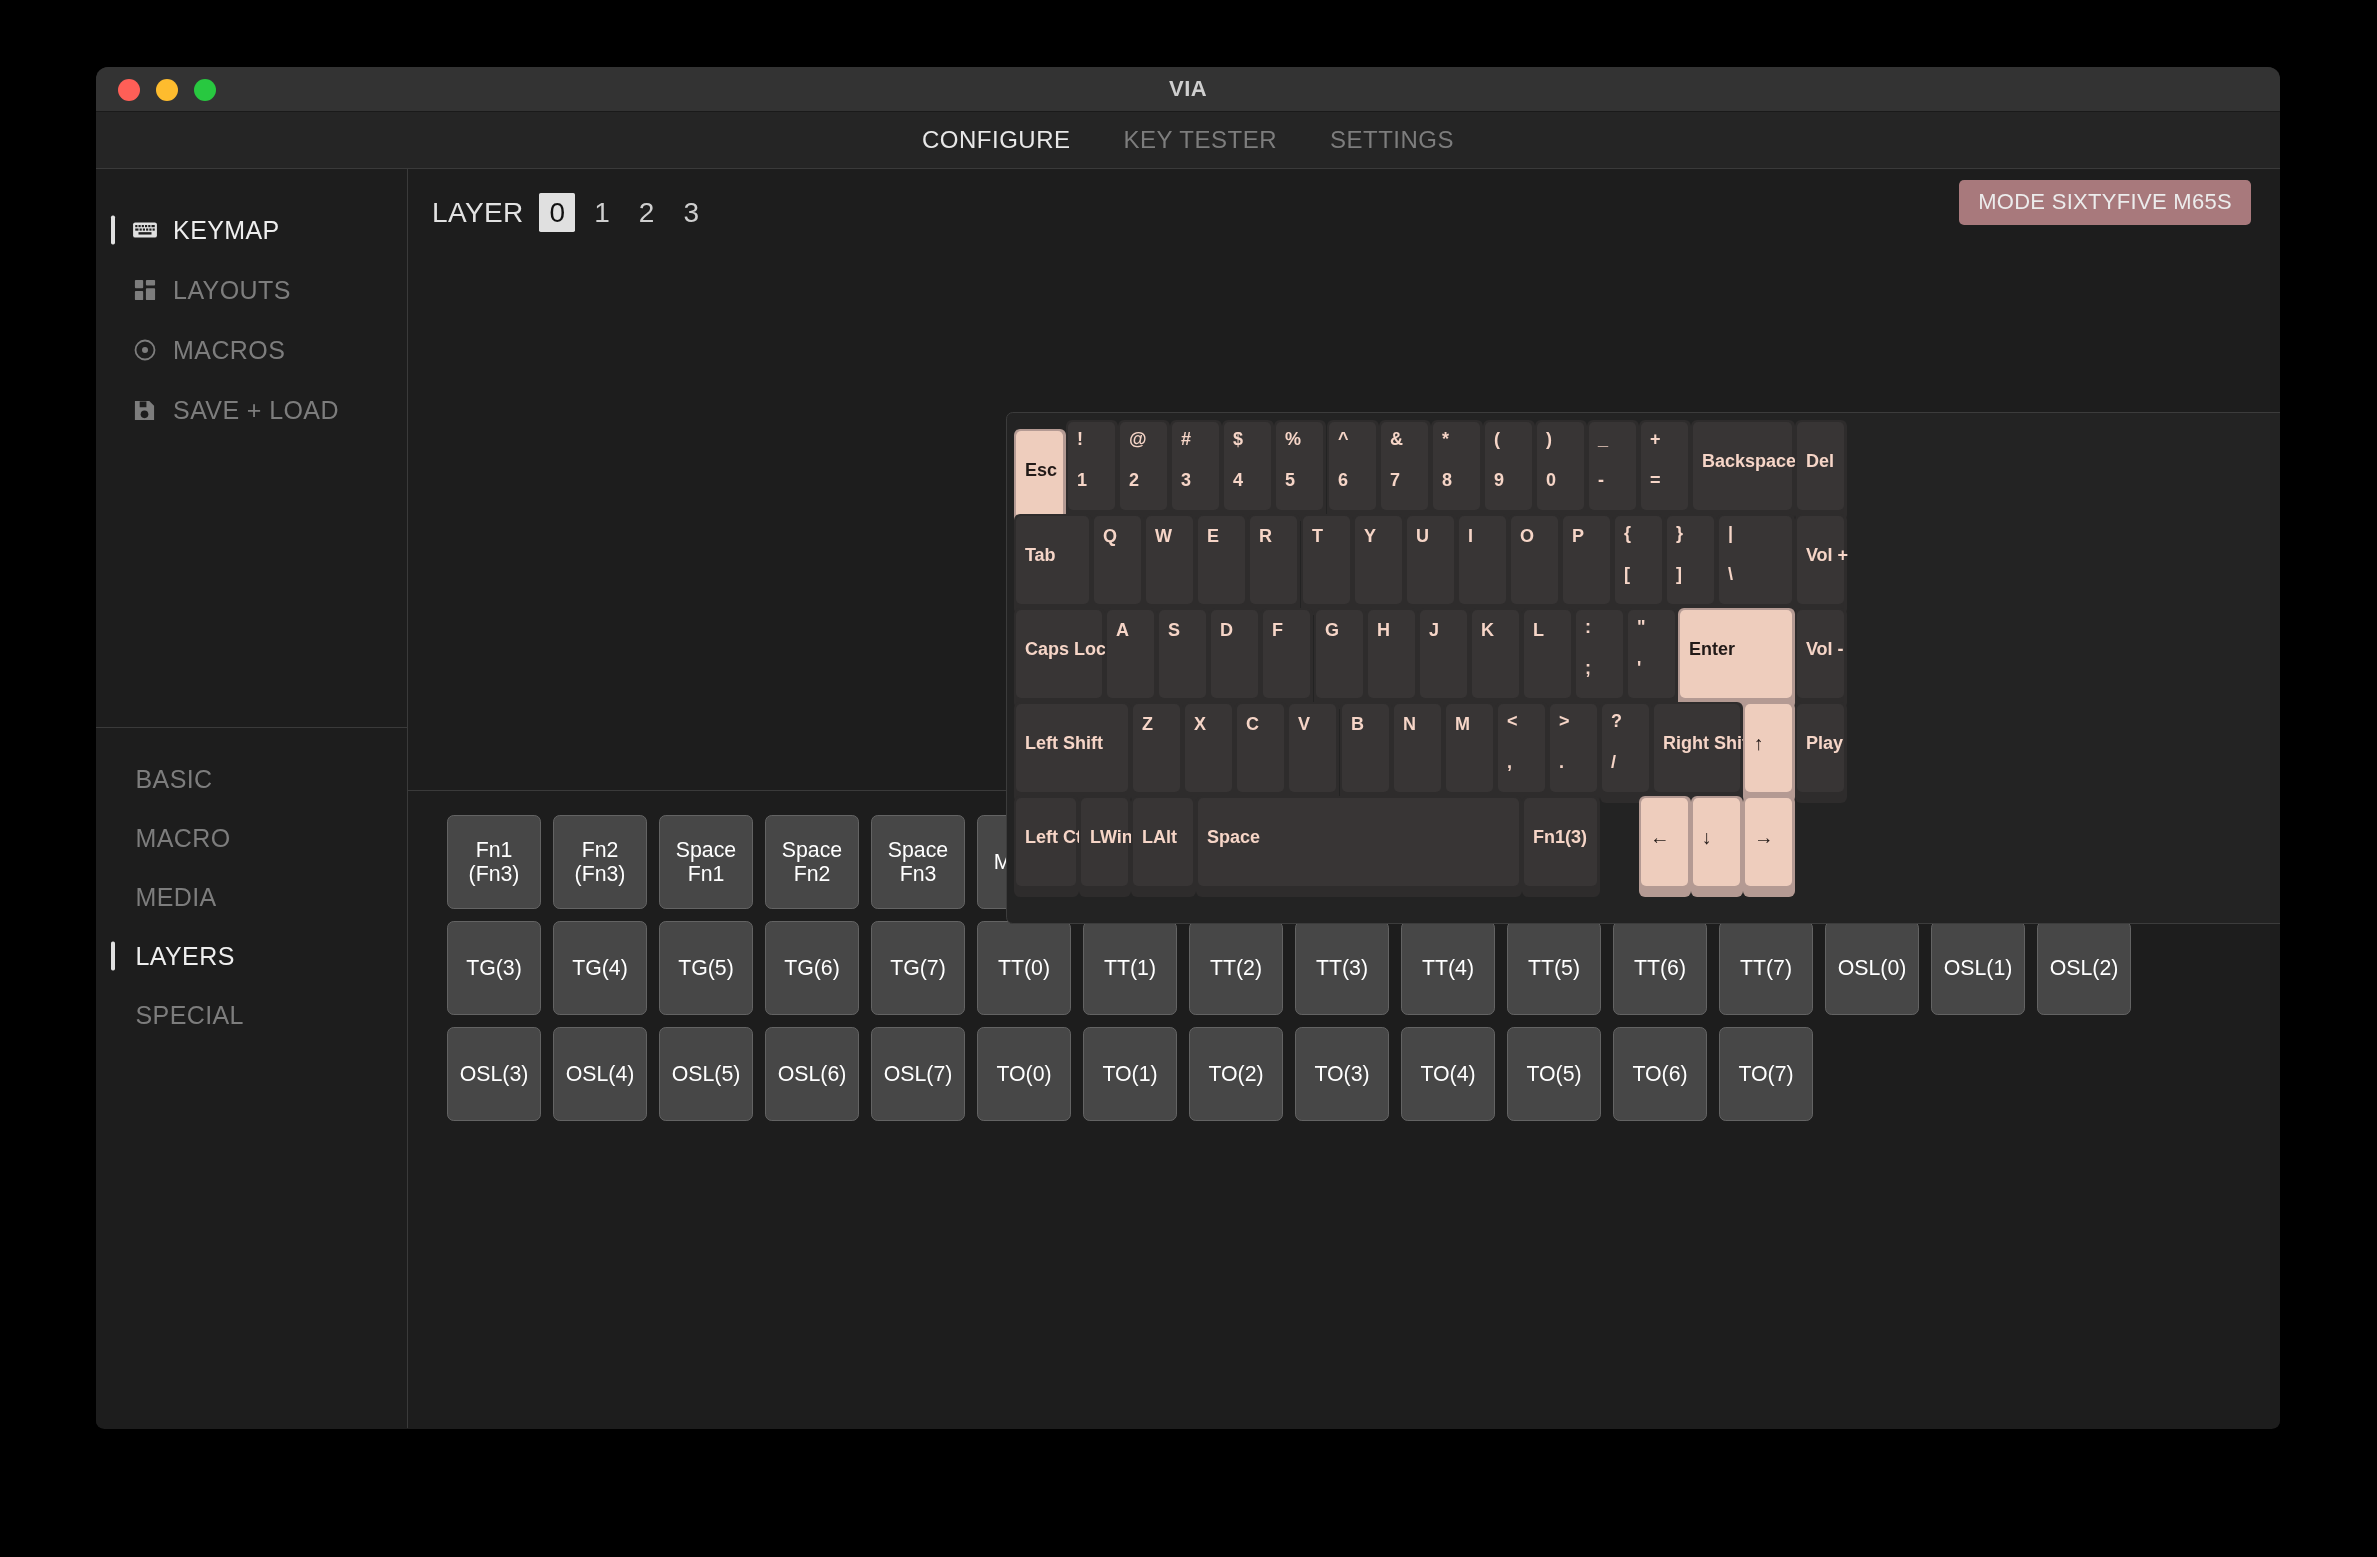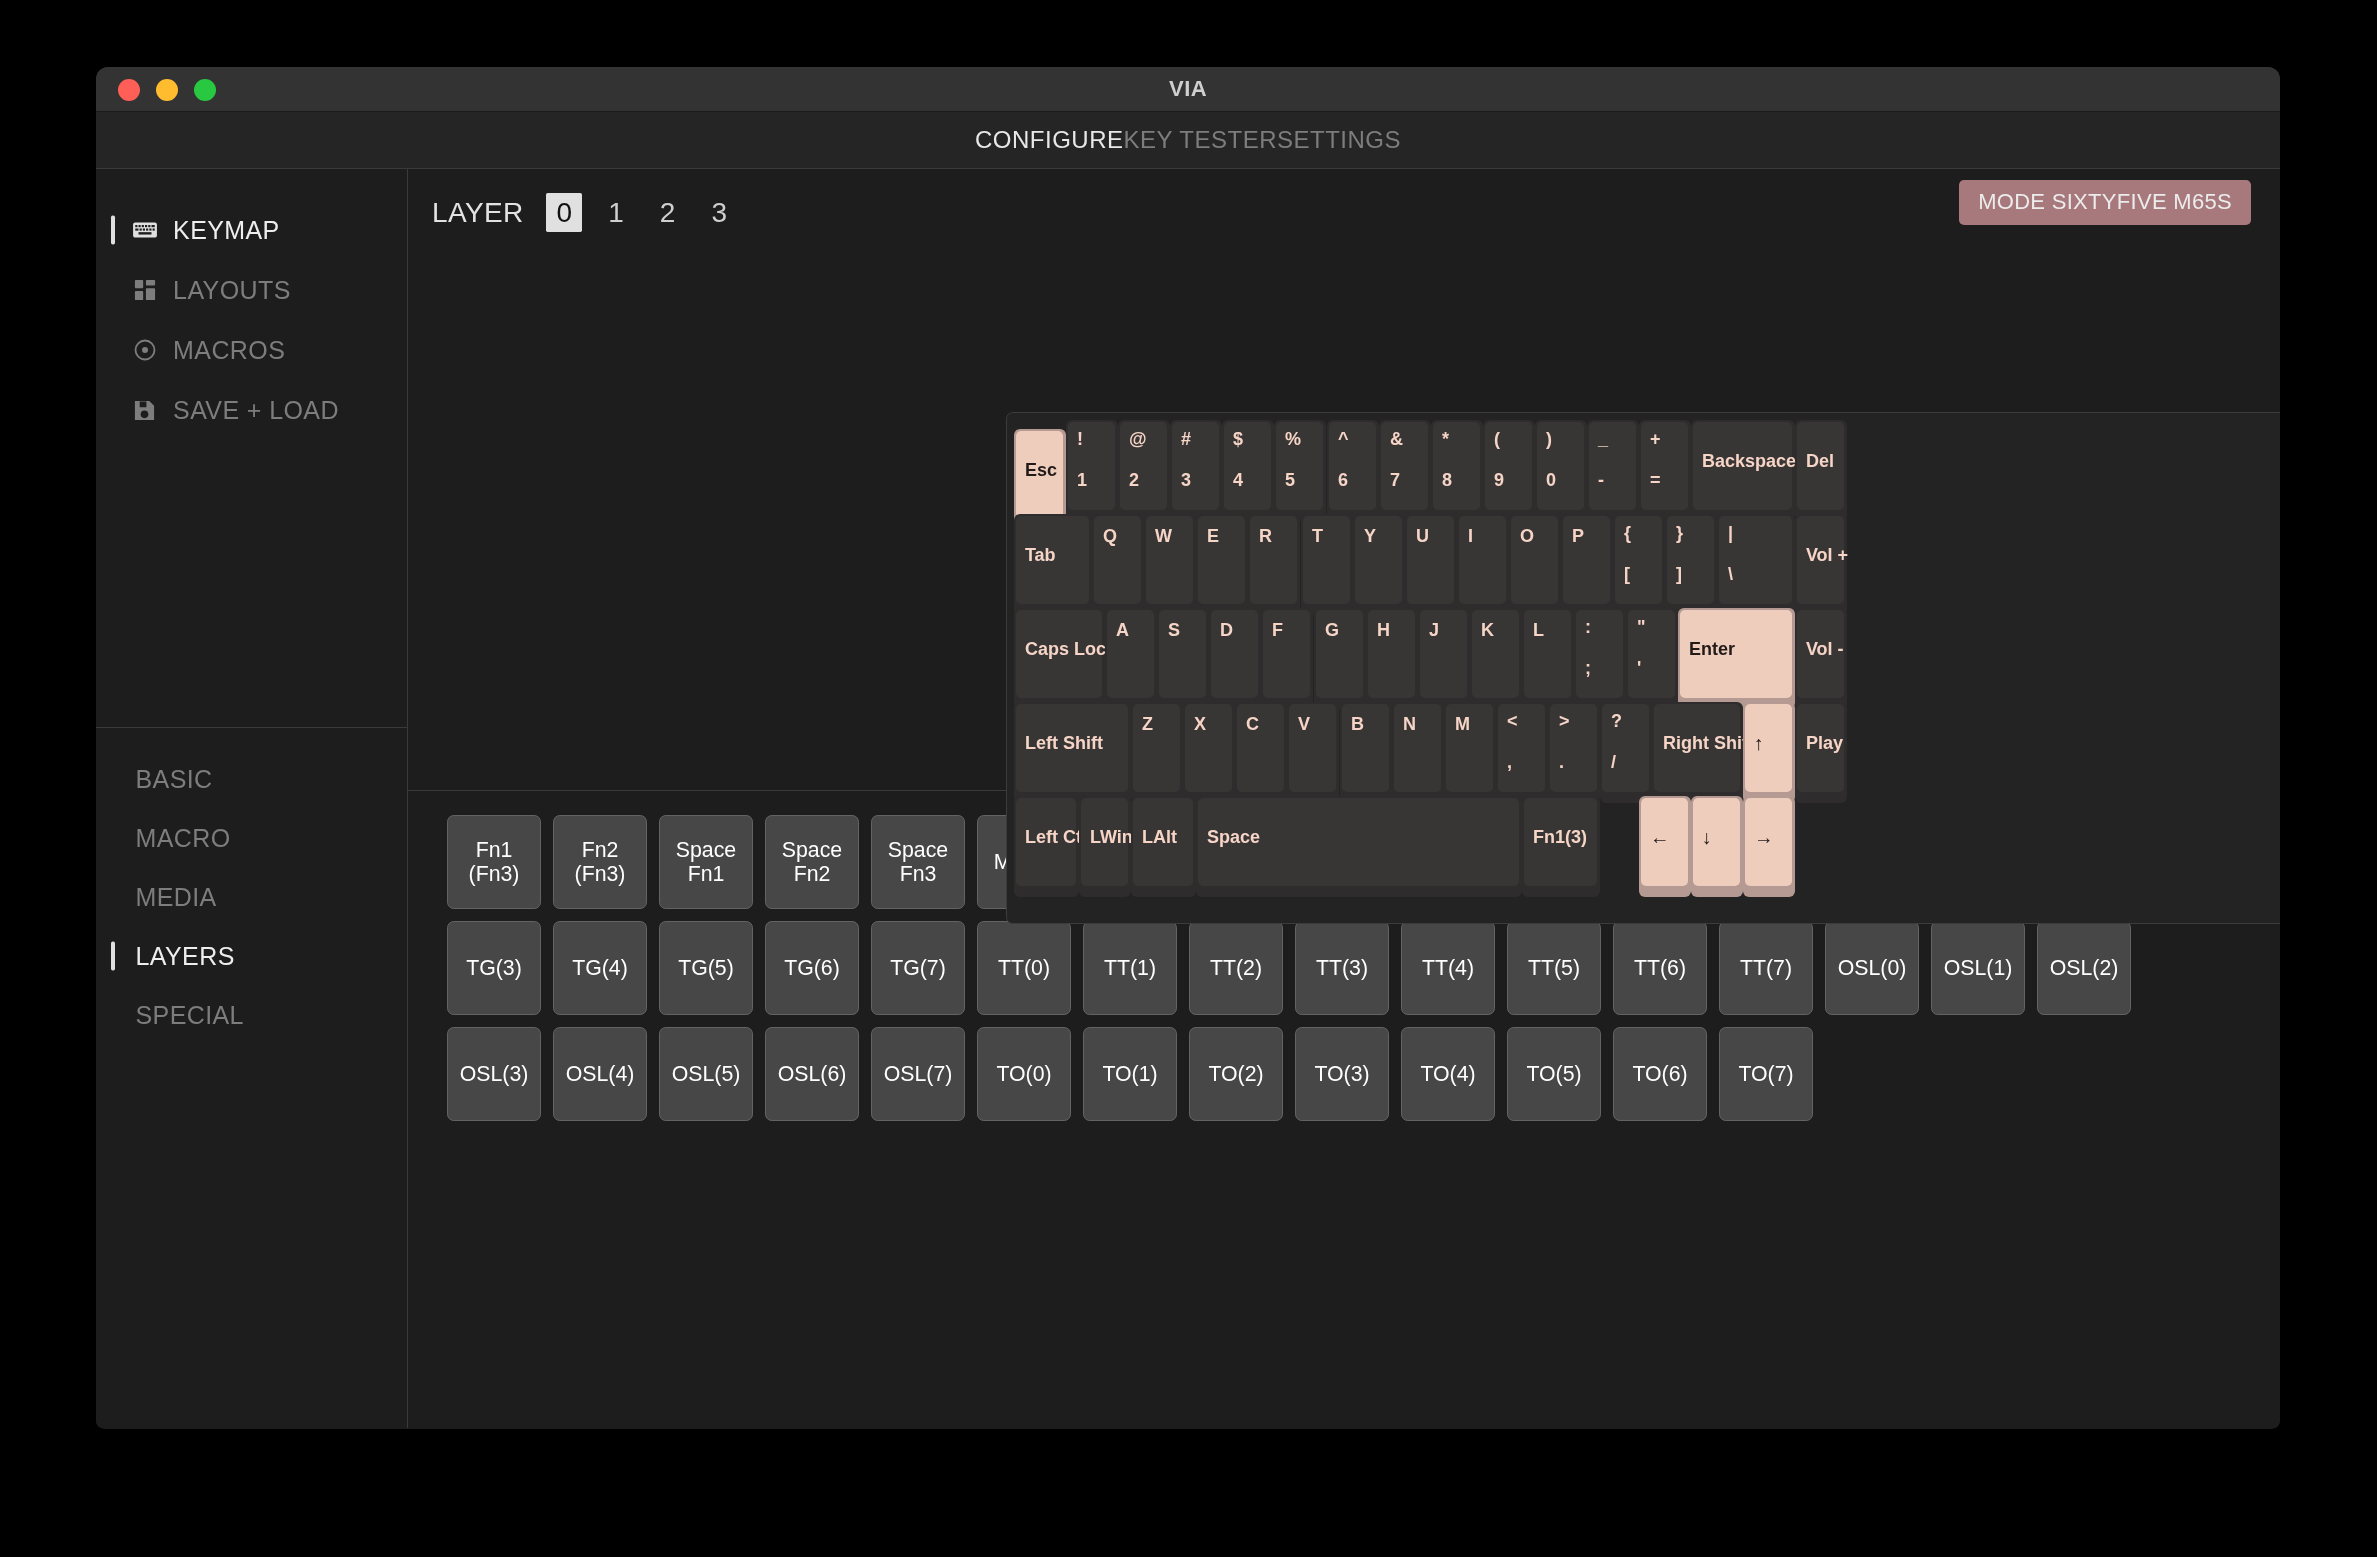--- a/index.html
+++ b/index.html
@@ -44,20 +44,21 @@
   .light.yellow { background: #febc2e; }
   .light.green  { background: #28c840; }
 
   
   #topnav {
     height: 57px;
     background: #252525;
     display: flex;
     align-items: center;
     justify-content: center;
+    gap: 53px;
     border-bottom: 0.9px solid #3a3a3a;
   }
   .nav-tab {
     font-size: 24px;
     letter-spacing: 0.5px;
     color: #7d7d7d;
     cursor: pointer;
   }
   .nav-tab.active { color: #e8e8e8; }
 
@@ -108,21 +109,21 @@
   #sidebar-bottom { padding-top: 22px; }
   #sidebar-bottom .side-item { height: 59px; }
 
   
   #main { flex: 1; display: flex; flex-direction: column; position: relative; background: #1d1d1d; }
   #keymap-pane { height: 622px; position: relative; border-bottom: 0.9px solid #3a3a3a; }
 
   #layer-row {
     display: flex; align-items: center;
     padding: 24px 0 0 24px;
-    gap: 8px;
+    gap: 1px;
   }
   #layer-label {
     font-size: 28px; color: #e2e2e2; letter-spacing: 0.4px; margin-right: 14.5px;
   }
   .layer-btn {
     font-size: 28px;
     color: #cfcfcf;
     width: 36px; height: 39px;
     display: flex; align-items: center; justify-content: center;
     margin-right: 7.7px;

